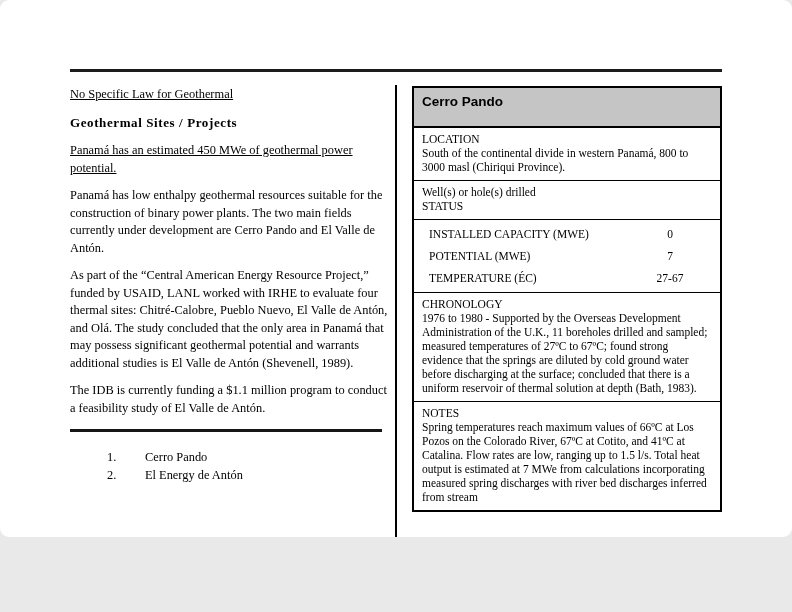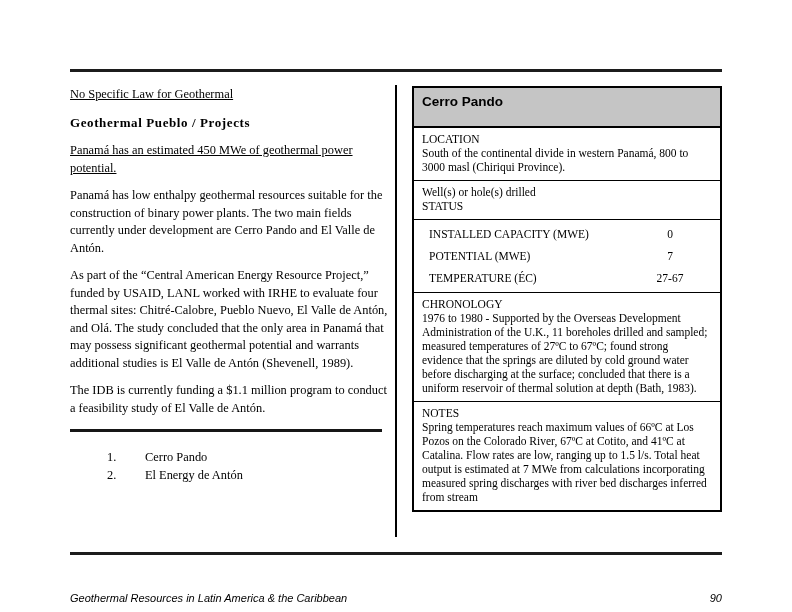--- a/index.html
+++ b/index.html
@@ -1,23 +1,24 @@
 <!DOCTYPE html>
 <html><head>
 <meta charset="utf-8">
 <style>
   html, body { margin:0; padding:0; background:#e9e9e9; }
   .page {
     position:relative;
-    width:792px; height:612px;
+    width:792px; height:537px;
     background:#ffffff;
     font-family:"Liberation Serif", serif;
     color:#000000;
     overflow:hidden;
     margin:0 auto;
+    border-radius:9px;
   }
   .rule { position:absolute; background:#1c1c1c; }
   .top-rule    { left:70px; top:69px;  width:652px; height:3px; }
   .footer-rule { left:70px; top:552px; width:652px; height:3px; }
 
   
   .left-col {
     position:absolute; left:70px; top:86px; width:318px;
     font-size:12.4px; line-height:17.5px;
   }
@@ -70,21 +71,21 @@
 </head>
 <body>
 
 <div class="page">
 
   <div class="rule top-rule"></div>
 
   <div class="left-col">
     <p class="law-note underlined">No Specific Law for Geothermal</p>
 
-    <h2 class="section-heading">Geothermal Pueblo / Projects</h2>
+    <h2 class="section-heading">Geothermal Sites / Projects</h2>
 
     <p class="underlined">Panamá has an estimated 450 MWe of geothermal power potential.</p>
 
     <p>Panamá has low enthalpy geothermal resources suitable for the construction of binary power plants.  The two main fields currently under development are Cerro Pando and El Valle de Antón.</p>
 
     <p>As part of the “Central American Energy Resource Project,” funded by USAID, LANL worked with IRHE to evaluate four thermal sites:  Chitré-Calobre, Pueblo Nuevo, El Valle de Antón, and Olá.  The study concluded that the only area in Panamá that may possess significant geothermal potential and warrants additional studies is El Valle de Antón (Shevenell, 1989).</p>
 
     <p>The IDB is currently funding a $1.1 million program to conduct a feasibility study of El Valle de Antón.</p>
 
     <div class="list-rule"></div>

